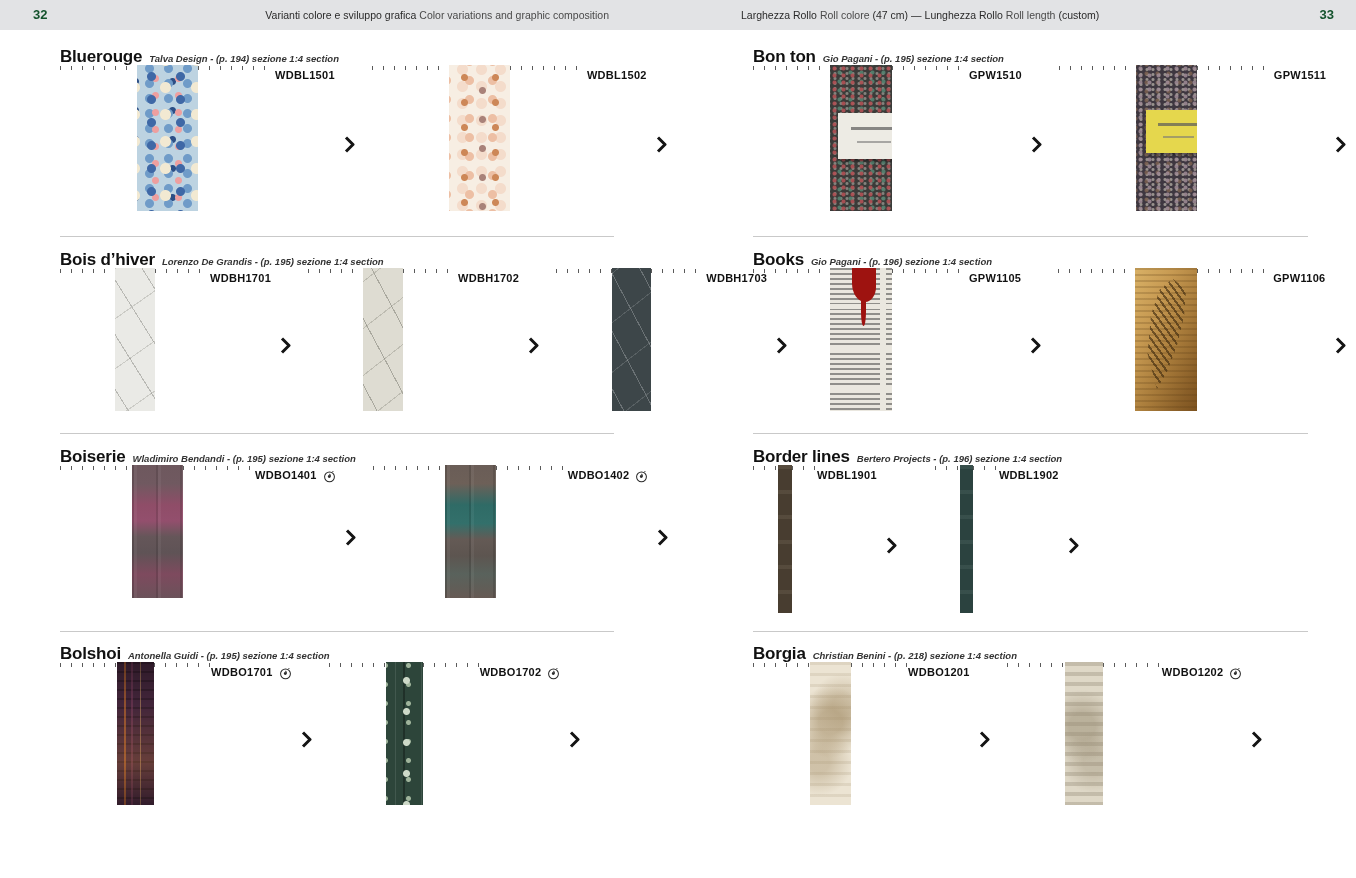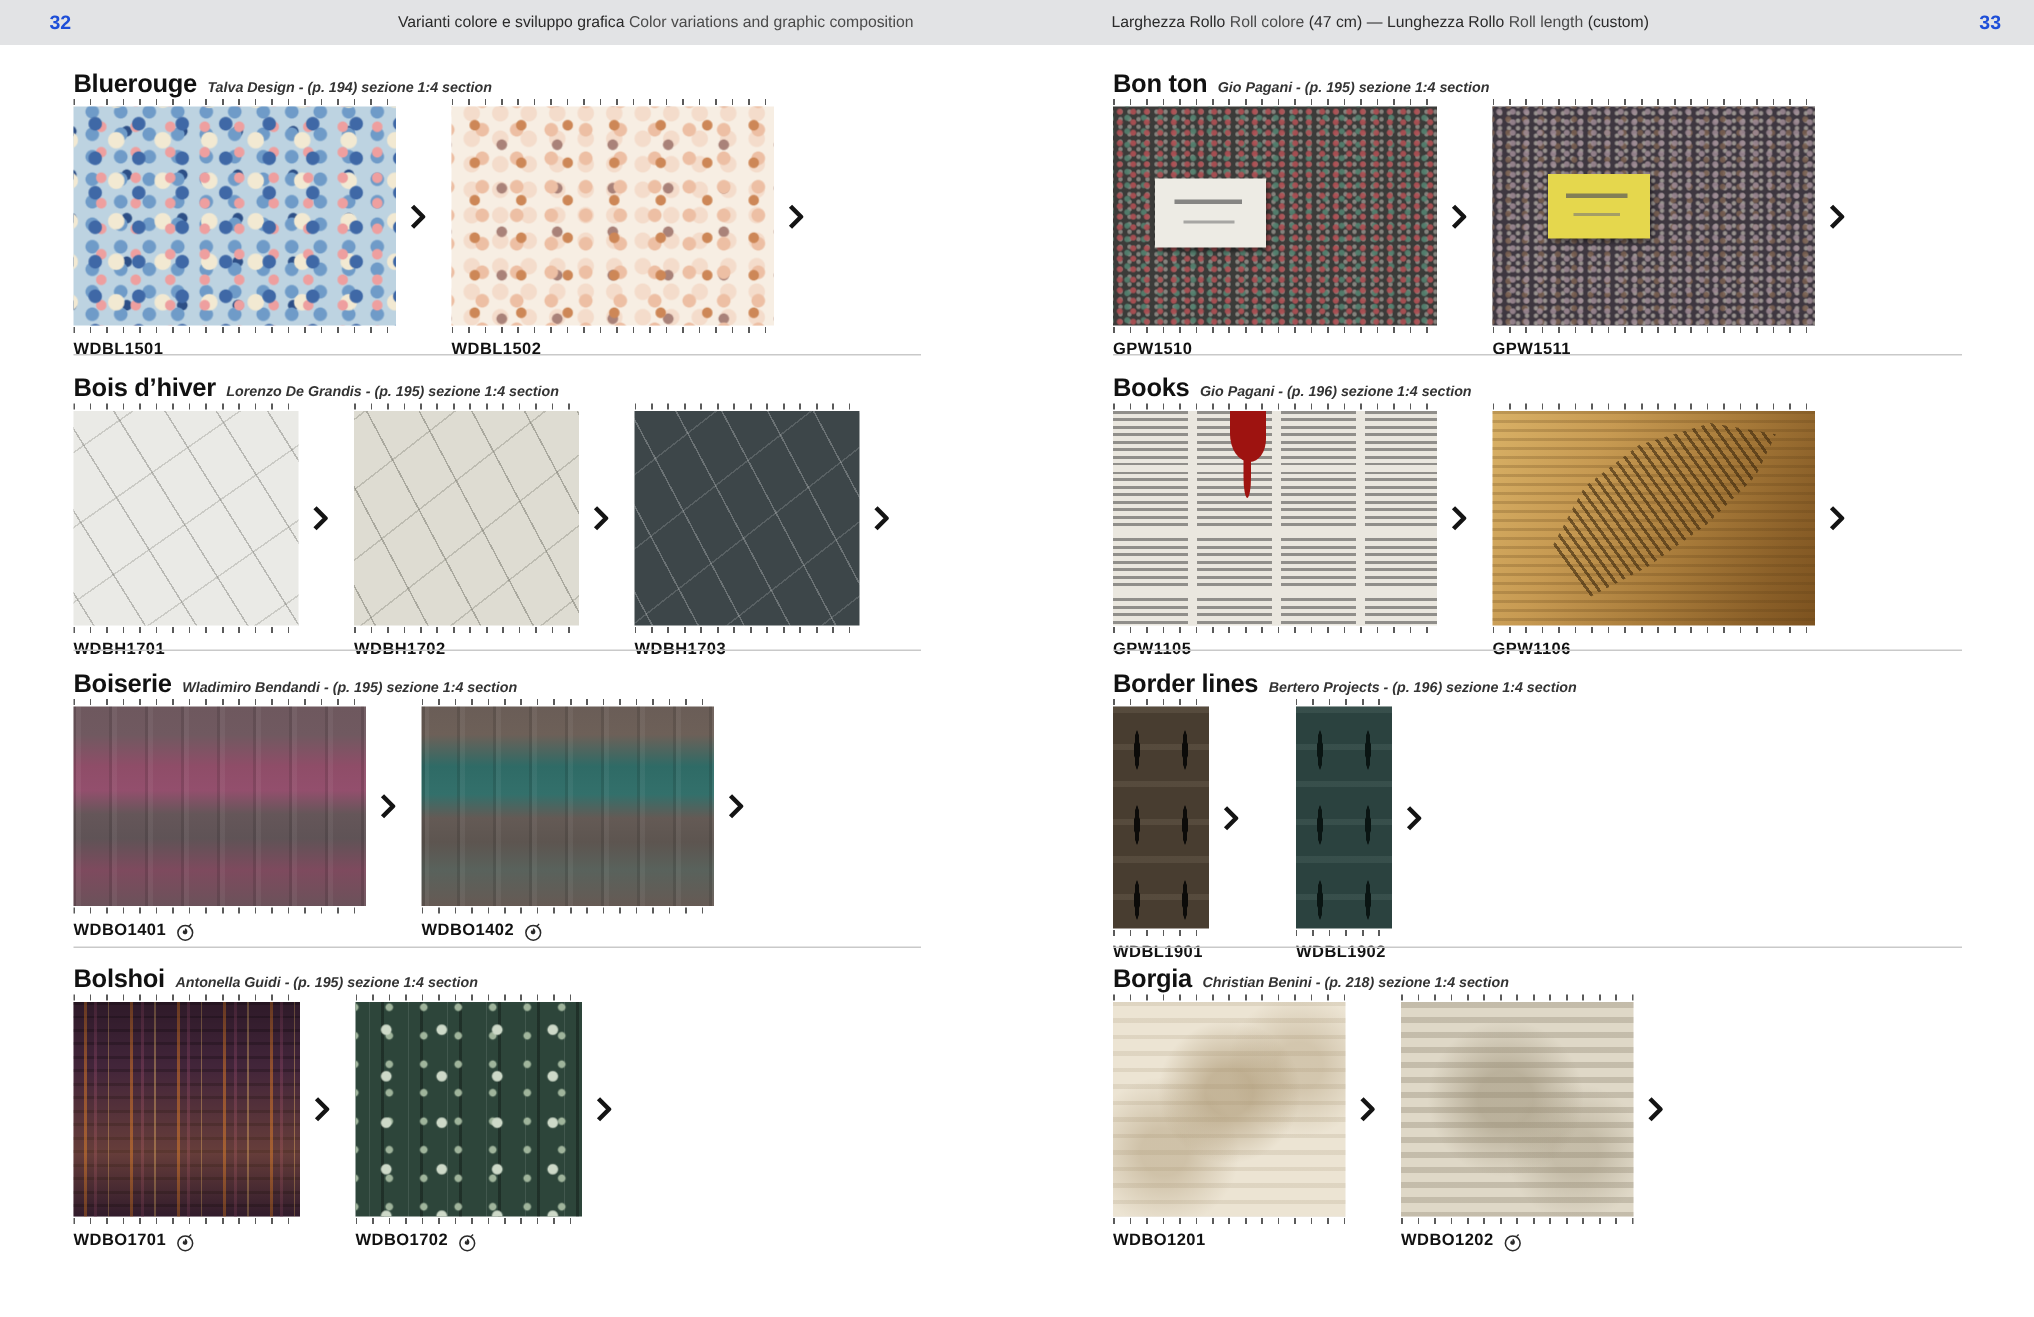--- a/index.html
+++ b/index.html
@@ -2,44 +2,44 @@
 <html><head>
 <meta charset="utf-8">
 <style>
   html,body{margin:0;padding:0;background:#fff;}
   body{width:1356px;height:878px;position:relative;overflow:hidden;
        font-family:"Liberation Sans","DejaVu Sans",sans-serif;color:#1a1a1a;}
 
   
   .header{position:absolute;top:0;left:0;width:1356px;height:30px;background:#e2e3e5;
           font-size:10.5px;color:#2a2a2a;}
-  .pgnum{position:absolute;top:7px;font-size:13px;font-weight:bold;color:#1d4ed8;}
+  .pgnum{position:absolute;top:7px;font-size:13px;font-weight:bold;color:#14532d;}
   .pg-l{left:33px;} .pg-r{right:22px;}
   .hseg{position:absolute;top:9px;white-space:nowrap;}
   .hc{left:48px;width:564px;text-align:right;}
   .hr{left:741px;}
   .hseg .it{color:#4a4a4a;}
   .hseg .bd{font-weight:normal;}
   .hseg span{margin-right:3px;margin-top:48px;}
 
   
   .page{position:absolute;top:30px;}
   .page-left{left:48px;width:566px;}
   .page-right{left:741px;width:567px;}
-  .sec{position:absolute;left:1px;right:0;}
+  .sec{position:absolute;left:12px;right:0;}
   .sec::after{content:"";position:absolute;left:0;right:0;top:var(--rt);
               border-top:1px solid #c9c9c9;}
   .sec.no-rule::after{display:none;}
 
   .sec-head{height:20px;margin:0 0 5px;white-space:nowrap;}
   .sec-title{font-size:17px;font-weight:bold;letter-spacing:-.2px;color:#111;}
   .sec-meta{font-size:9.5px;font-style:italic;color:#333;margin-left:7px;}
 
   .row{display:flex;align-items:flex-start;}
-  .unit{display:flex;flex-direction:column;width:-moz-fit-content;width:fit-content;}
+  .unit{display:flex;width:-moz-fit-content;width:fit-content;}
   .ticks{height:4px;margin:1px 0;width:100%;
          background:repeating-linear-gradient(90deg,#5a5a5a 0 1px,transparent 1px 11px);}
   .art{height:var(--h);position:relative;overflow:hidden;}
   .code-row{display:flex;align-items:center;gap:6px;margin-top:3px;height:14px;}
   .code{font-size:11px;font-weight:bold;letter-spacing:.3px;color:#111;}
   .fire{display:inline-flex;margin-top:3px;}
   .chev{display:flex;align-items:center;height:calc(var(--h) + 12px);margin:0 17px 0 9px;}
 
   
   .pat-blr1{background-color:#bdd3e1;background-image:

